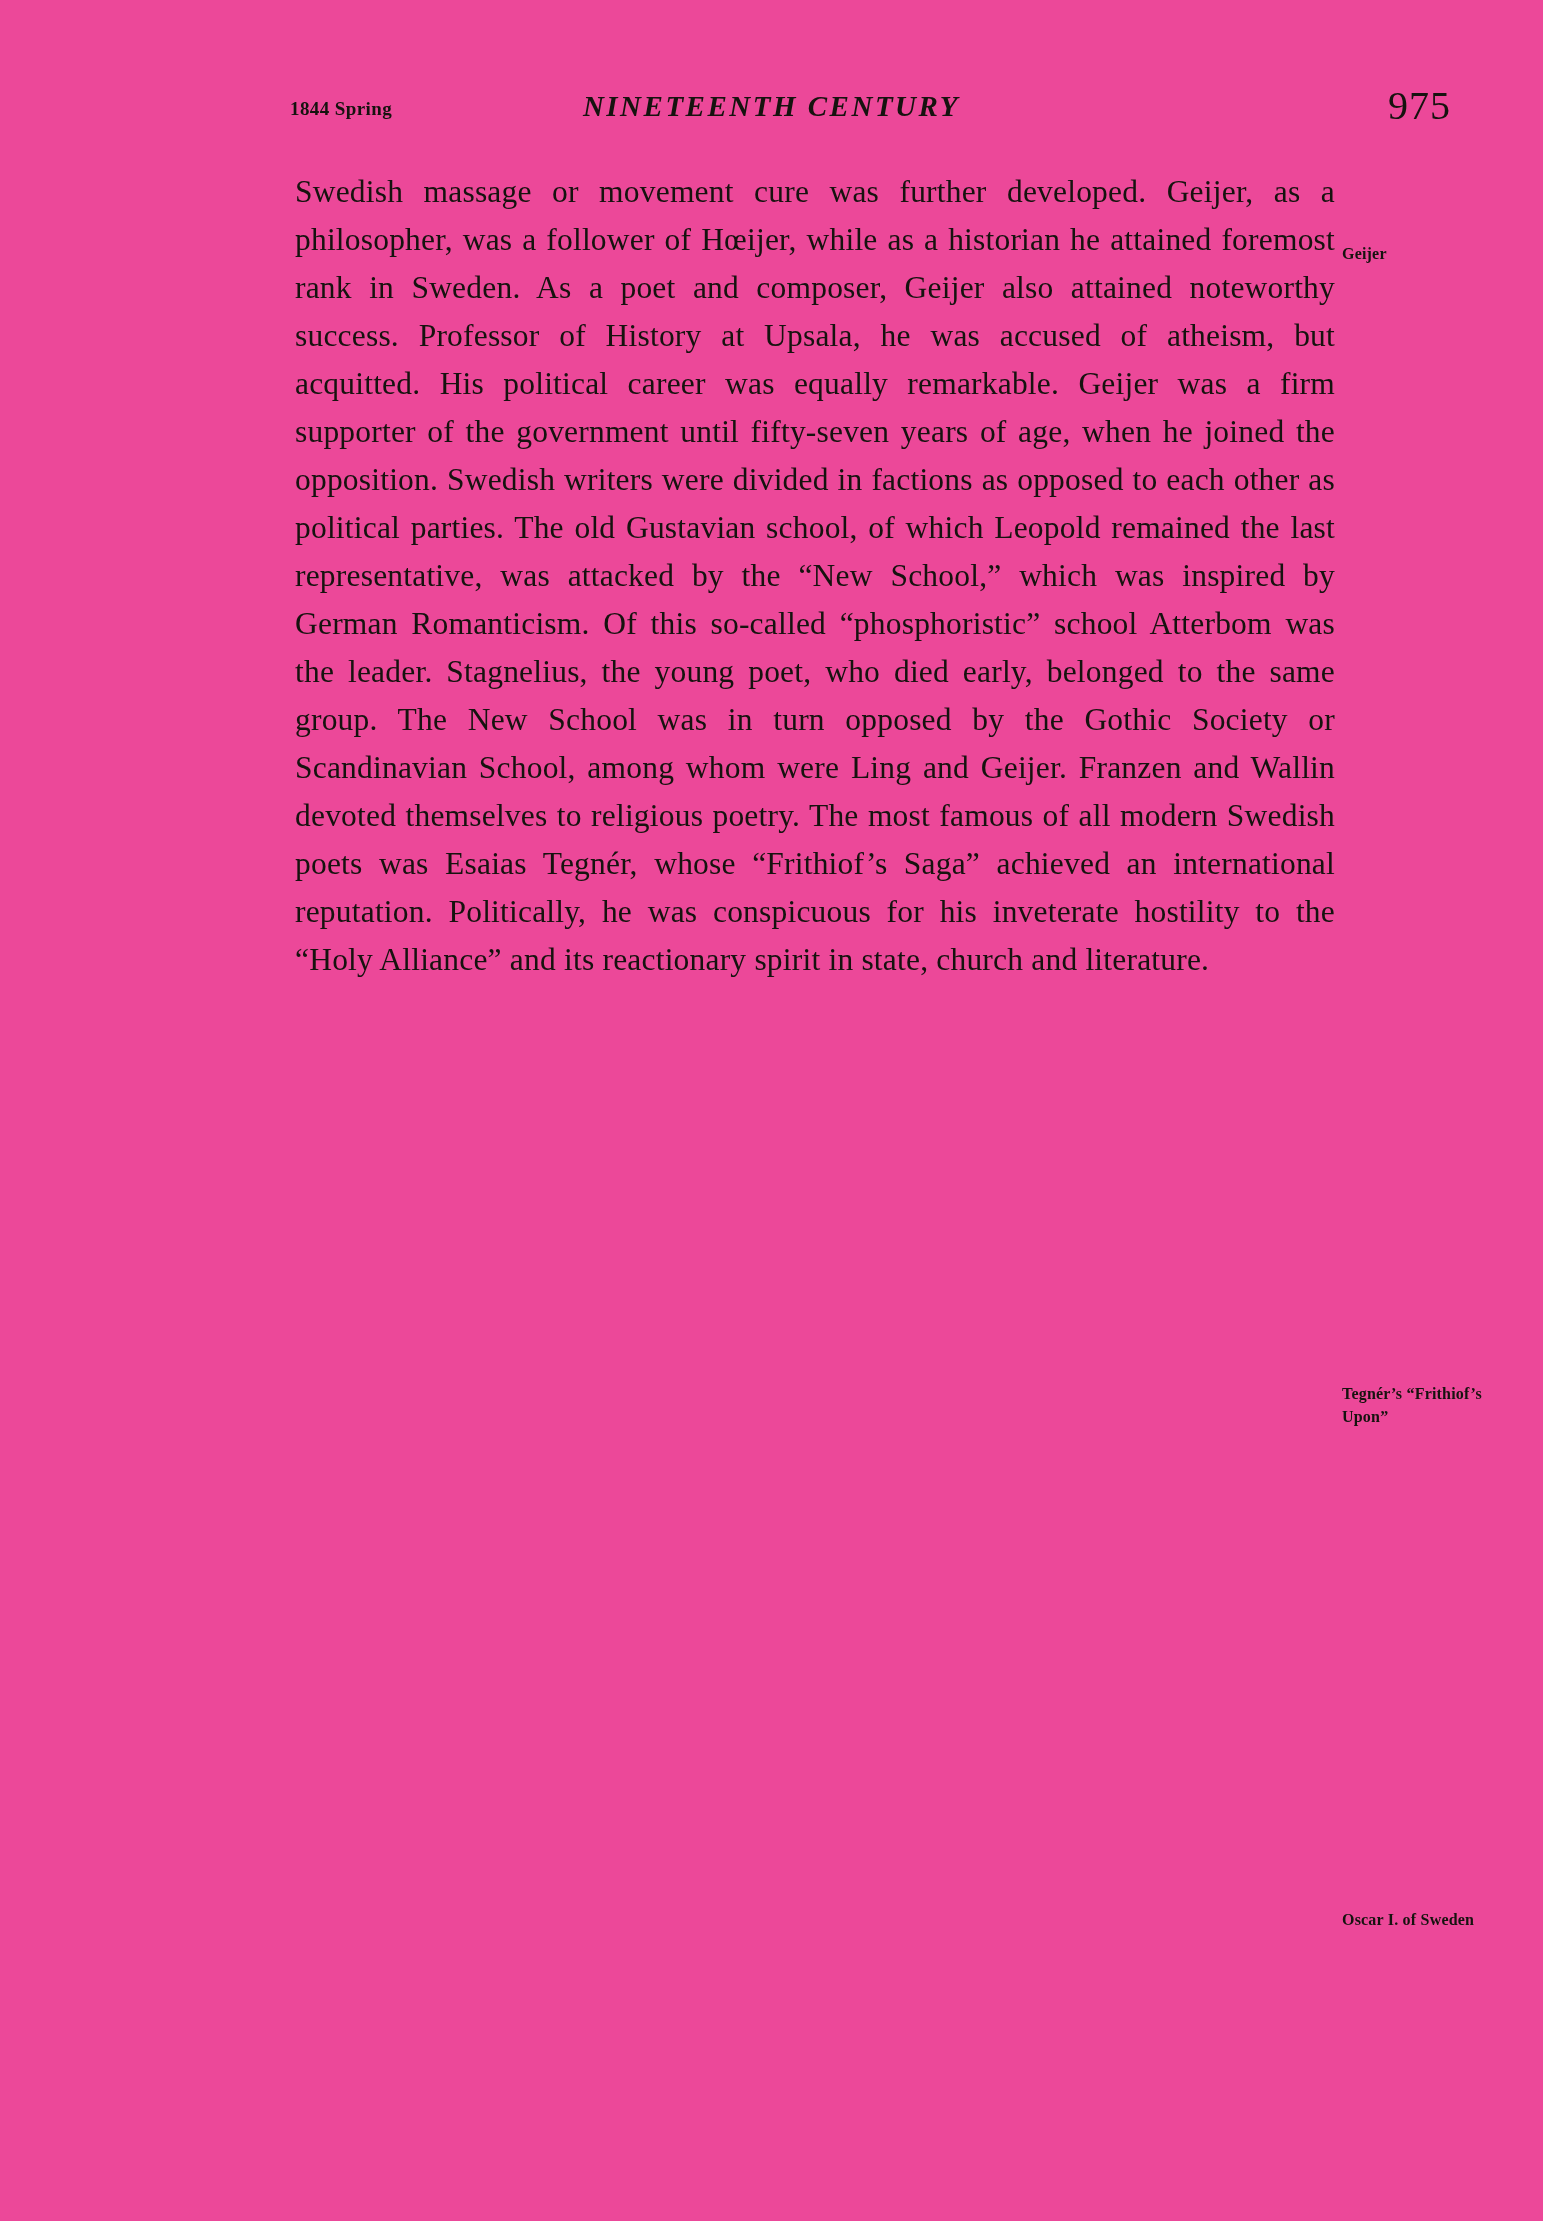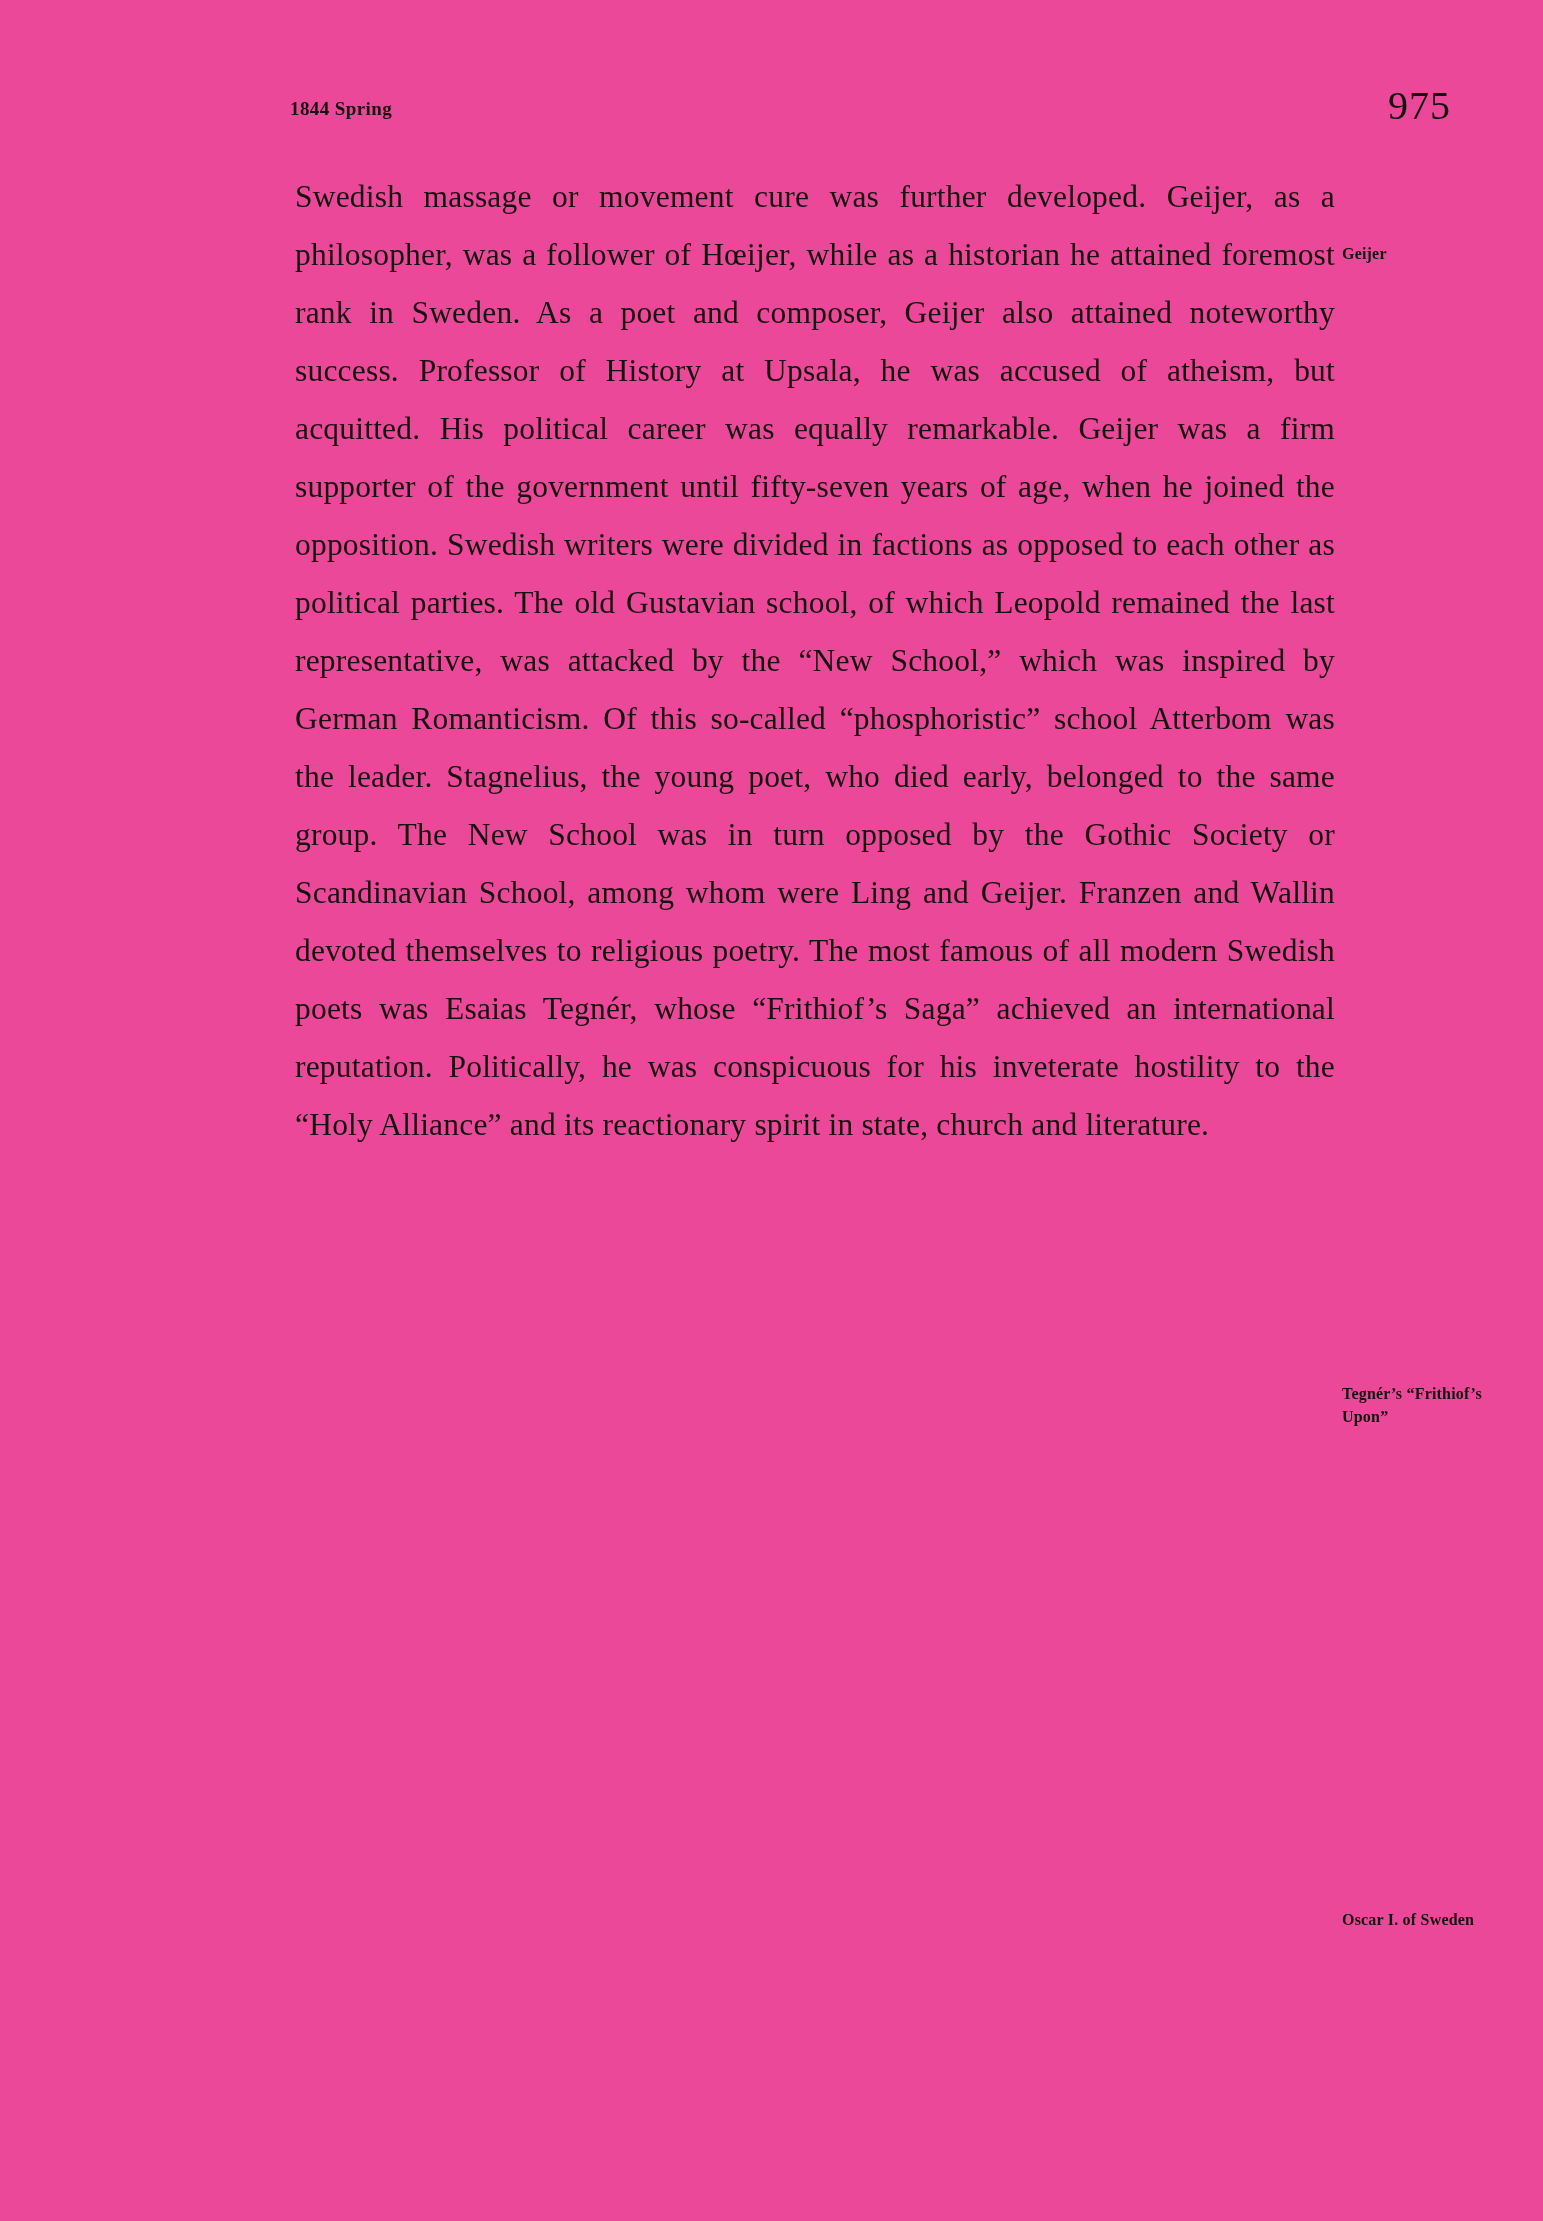--- a/index.html
+++ b/index.html
@@ -57,21 +57,21 @@
   
   .body-col {
     position: absolute;
     left: 295px;
     top: 168px;
     width: 1040px;
   }
   p.para {
     margin: 0;
     font-size: 31.5px;
-    line-height: 58px;
+    line-height: 48px;
     text-align: justify;
     text-justify: inter-word;
     letter-spacing: 0.2px;
   }
   p.para.indent {
     text-indent: 52px;
   }
 
   
   .sidenote {
@@ -89,20 +89,21 @@
   #sidenote-tegner { top: 1382px; }
   #sidenote-oscar  { top: 1908px; }
 </style>
 </head>
 <body>
 
 <div class="page">
 
   <div class="running-head">
     <div class="rh-left">1844 Spring</div>
+    <div class="rh-center">NINETEENTH  CENTURY</div>
     <div class="rh-right">975</div>
   </div>
 
   <div class="body-col">
     <p class="para">Swedish massage or movement cure was further developed.  Geijer, as a philosopher, was a follower of Hœijer, while as a historian he attained foremost rank in Sweden.  As a poet and composer, Geijer also attained noteworthy success.  Professor of History at Upsala, he was accused of atheism, but acquitted.  His political career was equally remarkable.  Geijer was a firm supporter of the government until fifty-seven years of age, when he joined the opposition.  Swedish writers were divided in factions as opposed to each other as political parties.  The old Gustavian school, of which Leopold remained the last representative, was attacked by the “New School,” which was inspired by German Romanticism.  Of this so-called “phosphoristic” school Atterbom was the leader.  Stagnelius, the young poet, who died early, belonged to the same group.  The New School was in turn opposed by the Gothic Society or Scandinavian School, among whom were Ling and Geijer.  Franzen and Wallin devoted themselves to religious poetry.  The most famous of all modern Swedish poets was Esaias Tegnér, whose “Frithiof’s Saga” achieved an international reputation.  Politically, he was conspicuous for his inveterate hostility to the “Holy Alliance” and its reactionary spirit in state, church and literature.</p>
   </div>
 
   <div class="sidenote" id="sidenote-geijer">Geijer</div>
   <div class="sidenote" id="sidenote-tegner">Tegnér’s “Frithiof’s Upon”</div>
   <div class="sidenote" id="sidenote-oscar">Oscar I. of Sweden</div>

